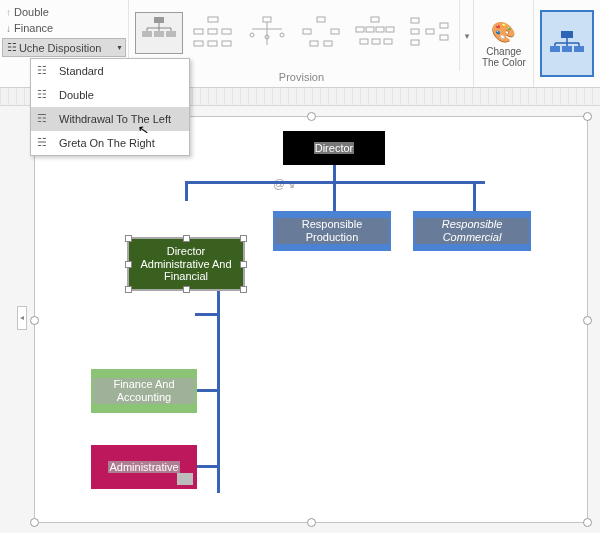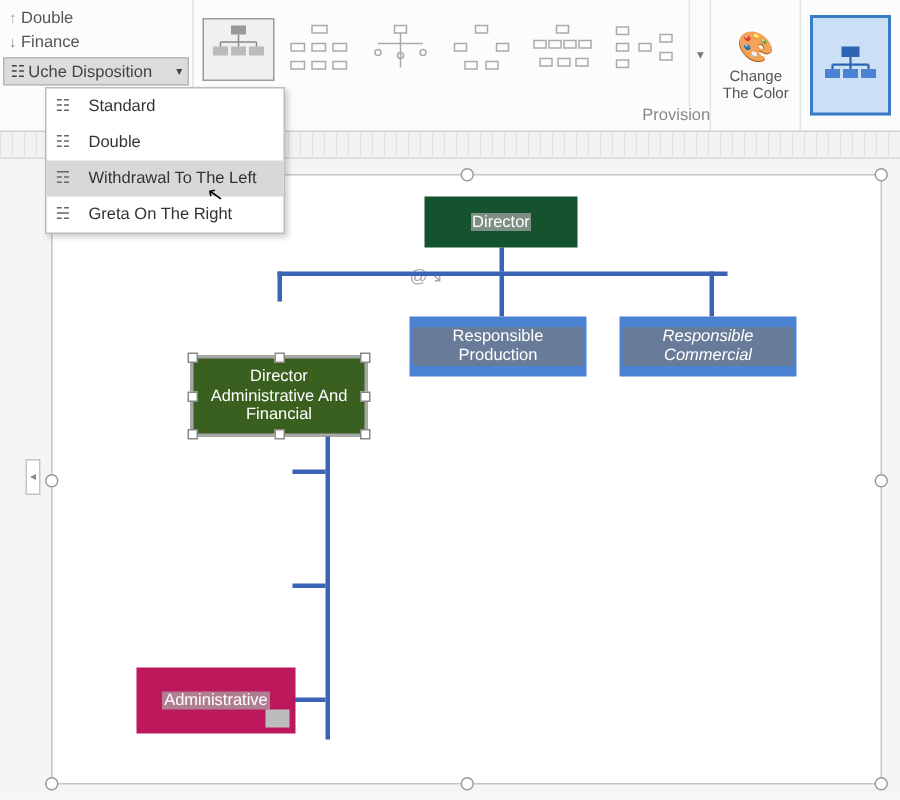--- a/index.html
+++ b/index.html
@@ -13,21 +13,21 @@
 .arrow-down { color: #888; font-size: 10px; }
 .disp-btn { background: #dcdcdc; border: 1px solid #b8b8b8; font-size: 11px; padding: 2px 4px; color: #444; display: flex; align-items: center; gap: 2px; margin-top: 2px; }
 .disp-btn .caret { font-size: 8px; margin-left: auto; }
 
 .rib-center { flex: 1; display: flex; flex-direction: column; border-right: 1px solid #e4e4e4; }
 .layouts-row { display: flex; gap: 6px; padding: 6px 6px 2px 6px; height: 62px; align-items: center; }
 .layout-thumb { width: 48px; height: 42px; border: 1px solid transparent; display: flex; align-items: center; justify-content: center; cursor: pointer; }
 .layout-thumb.selected { border: 1px solid #9c9c9c; background: #f0f0f0; }
 .layout-thumb svg { width: 42px; height: 36px; }
 .layouts-caret { width: 14px; display:flex; align-items:center; justify-content:center; color:#777; font-size:9px; border-left:1px solid #e4e4e4; }
-.rib-label { text-align: right; font-size: 11px; color: #888; padding-bottom: 4px; }
+.rib-label { text-align: center; font-size: 11px; color: #888; padding-bottom: 4px; }
 
 .rib-color { width: 60px; display:flex; flex-direction:column; align-items:center; justify-content:center; padding:4px 2px; border-right:1px solid #e4e4e4; }
 .palette-icon { font-size: 20px; }
 .rib-color .lbl { font-size: 10px; color: #555; text-align: center; line-height: 1.1; margin-top:2px; }
 
 .rib-style { width: 54px; display:flex; align-items:center; justify-content:center; background:#cce0f5; border:2px solid #3a7bc8; margin:10px 6px; }
 .rib-style svg { width: 40px; height: 32px; }
 
 
 .dropdown { position: absolute; left: 30px; top: 58px; width: 160px; background: #fff; border: 1px solid #bcbcbc; box-shadow: 2px 2px 4px rgba(0,0,0,0.2); z-index: 100; }
@@ -44,21 +44,21 @@
 .canvas { position:absolute; left:14px; top:6px; right:2px; bottom:2px; background:#fff; border:1px solid #c4c4c4; }
 .sel-handle { position:absolute; width:9px; height:9px; background:#fff; border:1px solid #9a9a9a; border-radius:50%; }
 .canvas .h-tl { left:-5px; top:-5px; } .canvas .h-tr { right:-5px; top:-5px; }
 .canvas .h-bl { left:-5px; bottom:-5px; } .canvas .h-br { right:-5px; bottom:-5px; }
 .canvas .h-t { left:50%; top:-5px; margin-left:-4px; } .canvas .h-b { left:50%; bottom:-5px; margin-left:-4px; }
 .canvas .h-l { left:-5px; top:50%; margin-top:-4px; } .canvas .h-r { right:-5px; top:50%; margin-top:-4px; }
 .expand-tab { position:absolute; left:-3px; top:50%; width:10px; height:24px; margin-top:-12px; background:#fff; border:1px solid #c4c4c4; font-size:8px; color:#888; display:flex; align-items:center; justify-content:center; }
 
 .node { position:absolute; color:#fff; font-size:11px; line-height:1.15; text-align:center; display:flex; align-items:center; justify-content:center; padding:3px 2px; }
 .node span { display:inline-block; }
-.n-director { left:248px; top:14px; width:102px; height:34px; background:#14532d; }
+.n-director { left:248px; top:14px; width:102px; height:34px; background:#000000; }
 .n-daf { left:92px; top:84px; width:118px; height:54px; background:#3a6020; border:2px solid #a8a8a8;margin-top:36px; }
 .n-daf .h { position:absolute; width:7px; height:7px; background:#fff; border:1px solid #888; }
 .n-daf .h1 { left:-4px; top:-4px; } .n-daf .h2 { right:-4px; top:-4px; }
 .n-daf .h3 { left:-4px; bottom:-4px; } .n-daf .h4 { right:-4px; bottom:-4px; }
 .n-daf .h5 { left:50%; top:-4px; margin-left:-3px; } .n-daf .h6 { left:50%; bottom:-4px; margin-left:-3px; }
 .n-daf .h7 { left:-4px; top:50%; margin-top:-3px; } .n-daf .h8 { right:-4px; top:50%; margin-top:-3px; }
 .n-prod { left:238px; top:94px; width:118px; height:40px; background:#4b82d4; }
 .n-comm { left:378px; top:94px; width:118px; height:40px; background:#4b82d4;font-style:italic; }
 .n-hr { left:56px; top:176px; width:106px; height:44px; background:#4d9040; }
 .n-fin { left:56px; top:252px; width:106px; height:44px; background:#8bc474; }
@@ -262,18 +262,21 @@
       <div class="h h7"></div>
         <div class="h h8"></div>
     </div>
 
     <div class="node n-prod">
       <span class="ov-darkgray">Responsible Production</span>
     </div>
     <div class="node n-comm">
       <span class="ov-darkgray">Responsible Commercial</span>
     </div>
+    <div class="node n-fin">
+      <span class="ov-lightgray">Finance And Accounting</span>
+    </div>
     <div class="node n-adm">
       <span class="ov-lightgray">Administrative</span>
       <div class="dots"></div>
     </div>
   </div>
 </div>
 
 </body></html>

